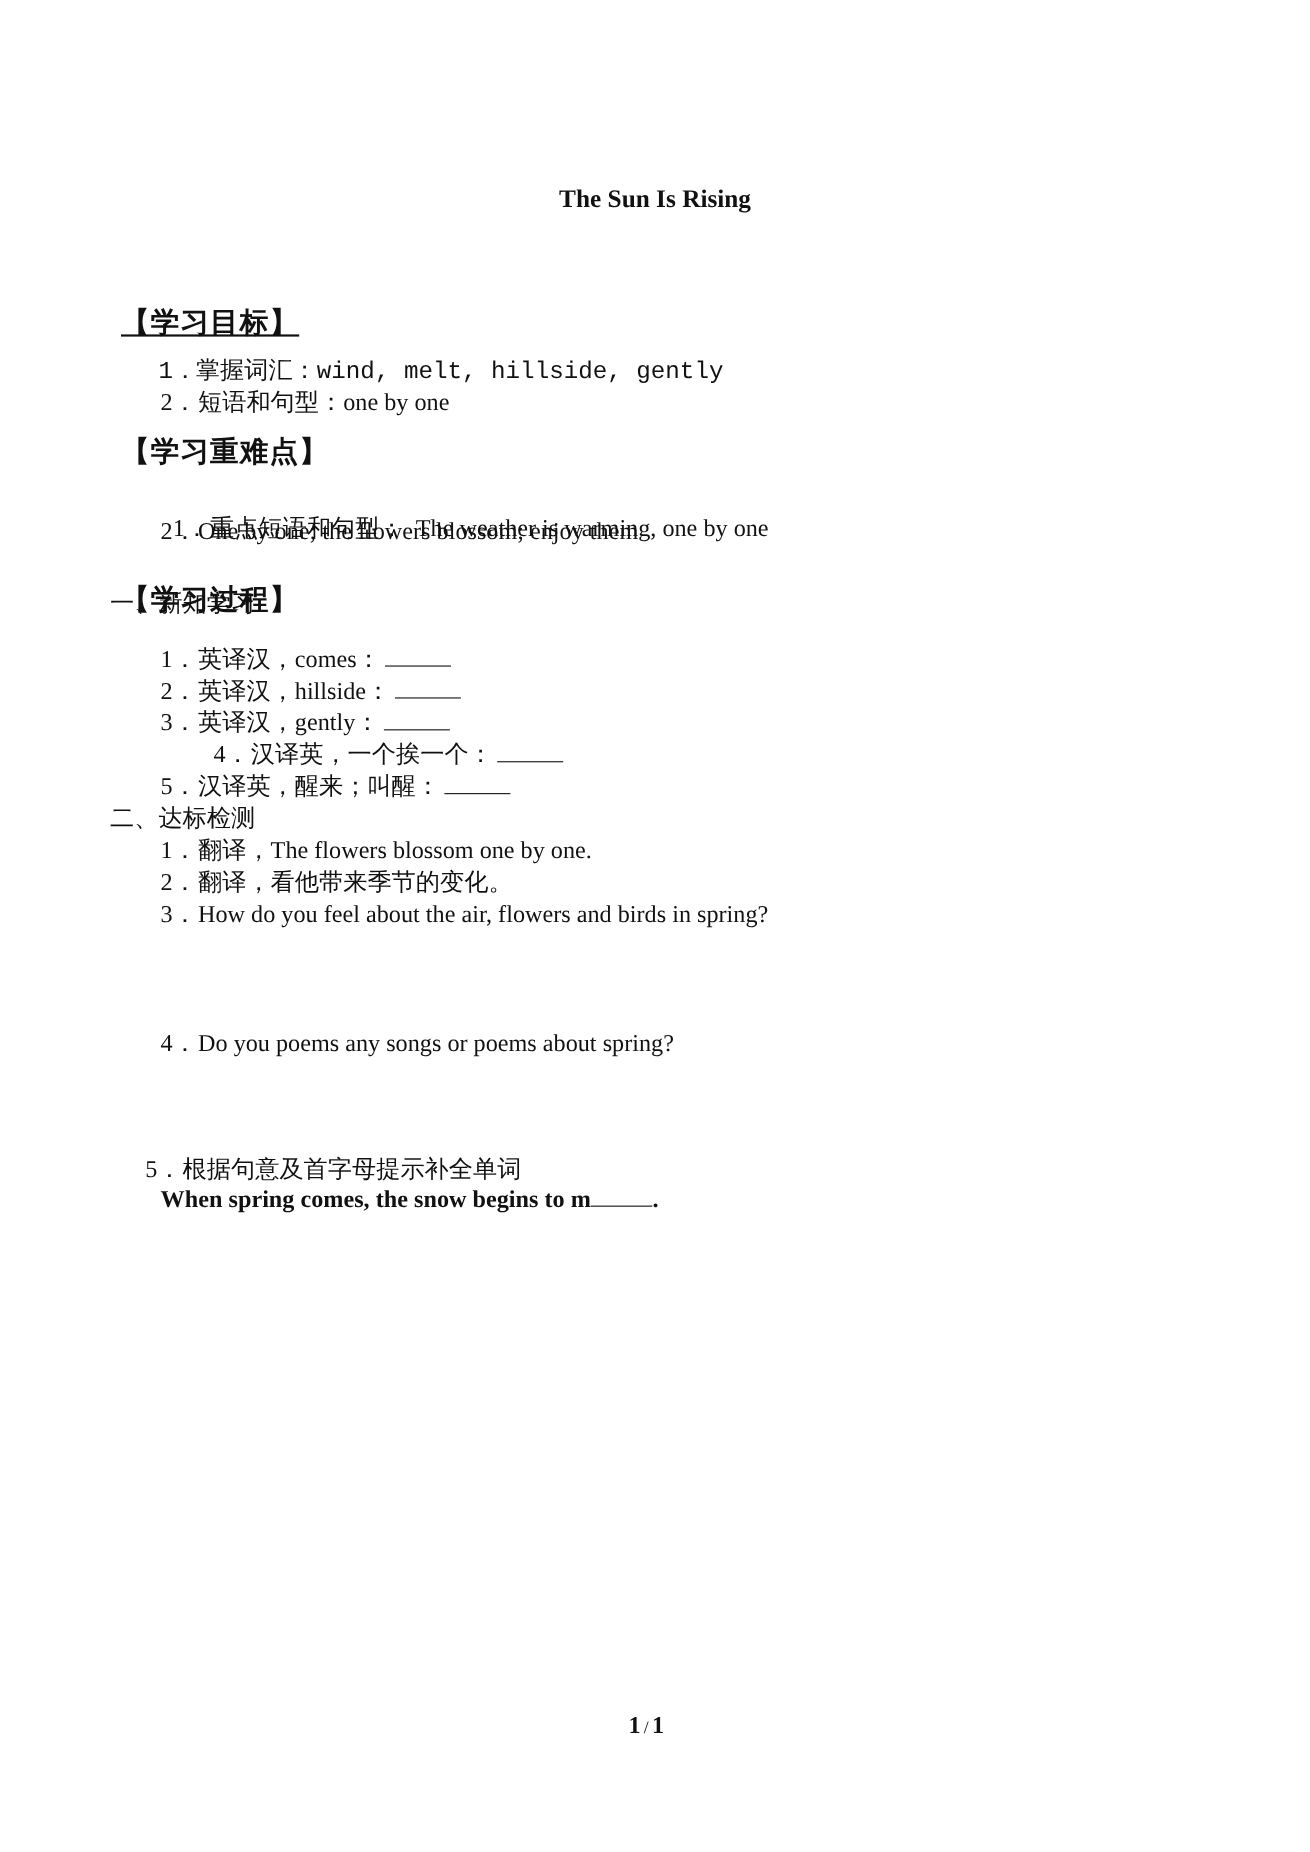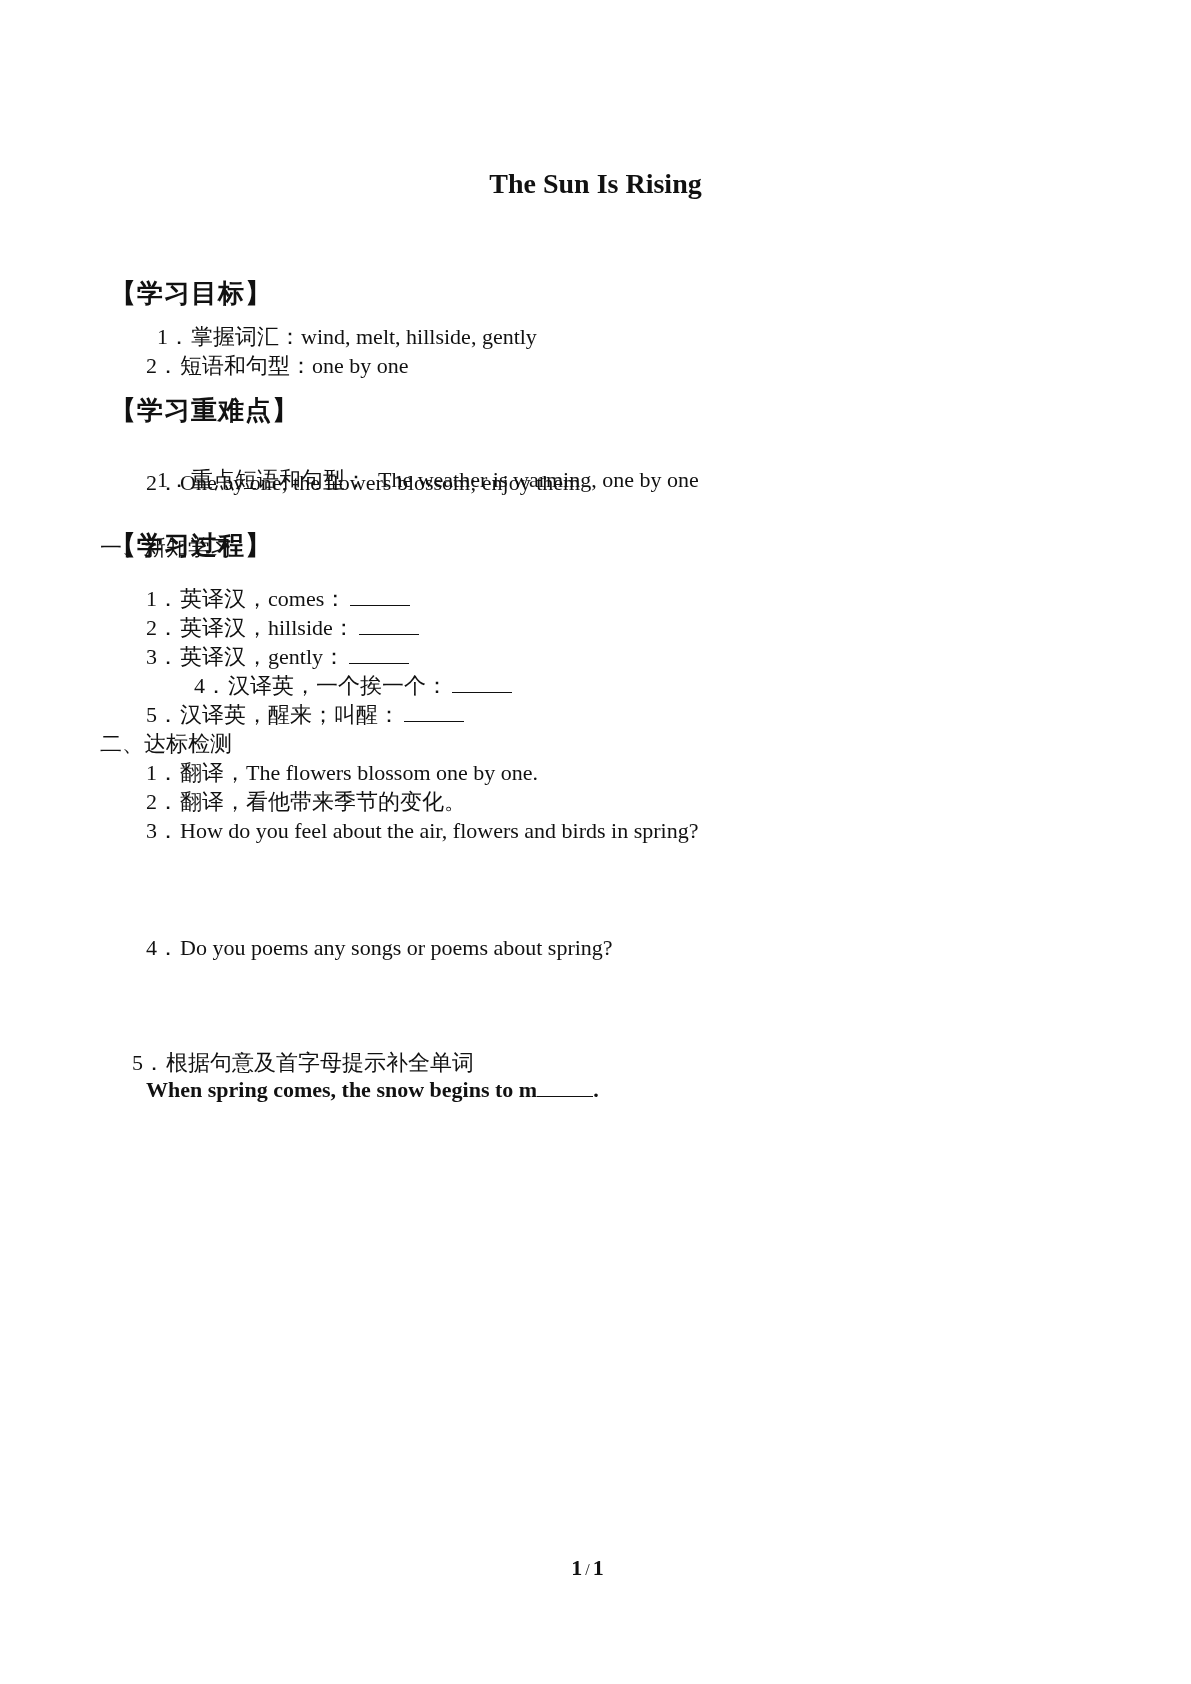--- a/index.html
+++ b/index.html
@@ -1,34 +1,34 @@
 <!DOCTYPE html>
 <html><head>
 <meta charset="utf-8">
 <style>
   html, body { margin:0; padding:0; background:#ffffff; }
   body { width:1191px; height:1684px; position:relative; overflow:hidden;
          font-family:"Liberation Serif","DejaVu Serif",serif; color:#111; }
   .title { position:absolute; top:168px; left:0; width:1191px; text-align:center;
-           font-size:28px; font-weight:bold; }
+           font-size:23px; font-weight:bold; }
   .section { position:absolute; left:110px; font-size:26px; font-weight:bold;
              font-family:"DejaVu Sans","Liberation Sans",sans-serif; letter-spacing:1px; }
   .line { position:absolute; font-size:22px; white-space:nowrap; }
   .num { display:inline-block; width:34px; }
   .blank { display:inline-block; border-bottom:1.5px solid #111; width:60px; height:18px; vertical-align:baseline; margin-left:4px; }
   .page { position:absolute; top:1555px; left:0; width:1175px; text-align:center; font-size:22px; font-weight:bold; }
   .page .slash { font-weight:normal; font-size:16px; margin:0 3px; }
 </style>
 </head>
 <body>
 
 <div class="title">The Sun Is Rising</div>
 
-<div class="section" style="top:276px;">【学习目标】</div>
-<div class="line" style="top:322px;left:157px;">
+<div class="section" style="top:276px;text-decoration:underline;">【学习目标】</div>
+<div class="line" style="top:322px;left:144px;font-family:Liberation Mono, monospace;">
   <span class="num">1．</span><span>掌握词汇：wind, melt, hillside, gently</span>
 </div>
 <div class="line" style="top:351px;left:146px;">
   <span class="num">2．</span><span>短语和句型：one by one</span>
 </div>
 
 <div class="section" style="top:393px;">【学习重难点】</div>
 <div class="line" style="top:439px;left:146px;white-space:pre;">
   <span class="num">1．</span><span>重点短语和句型：  The weather is warming, one by one</span>
 </div>

